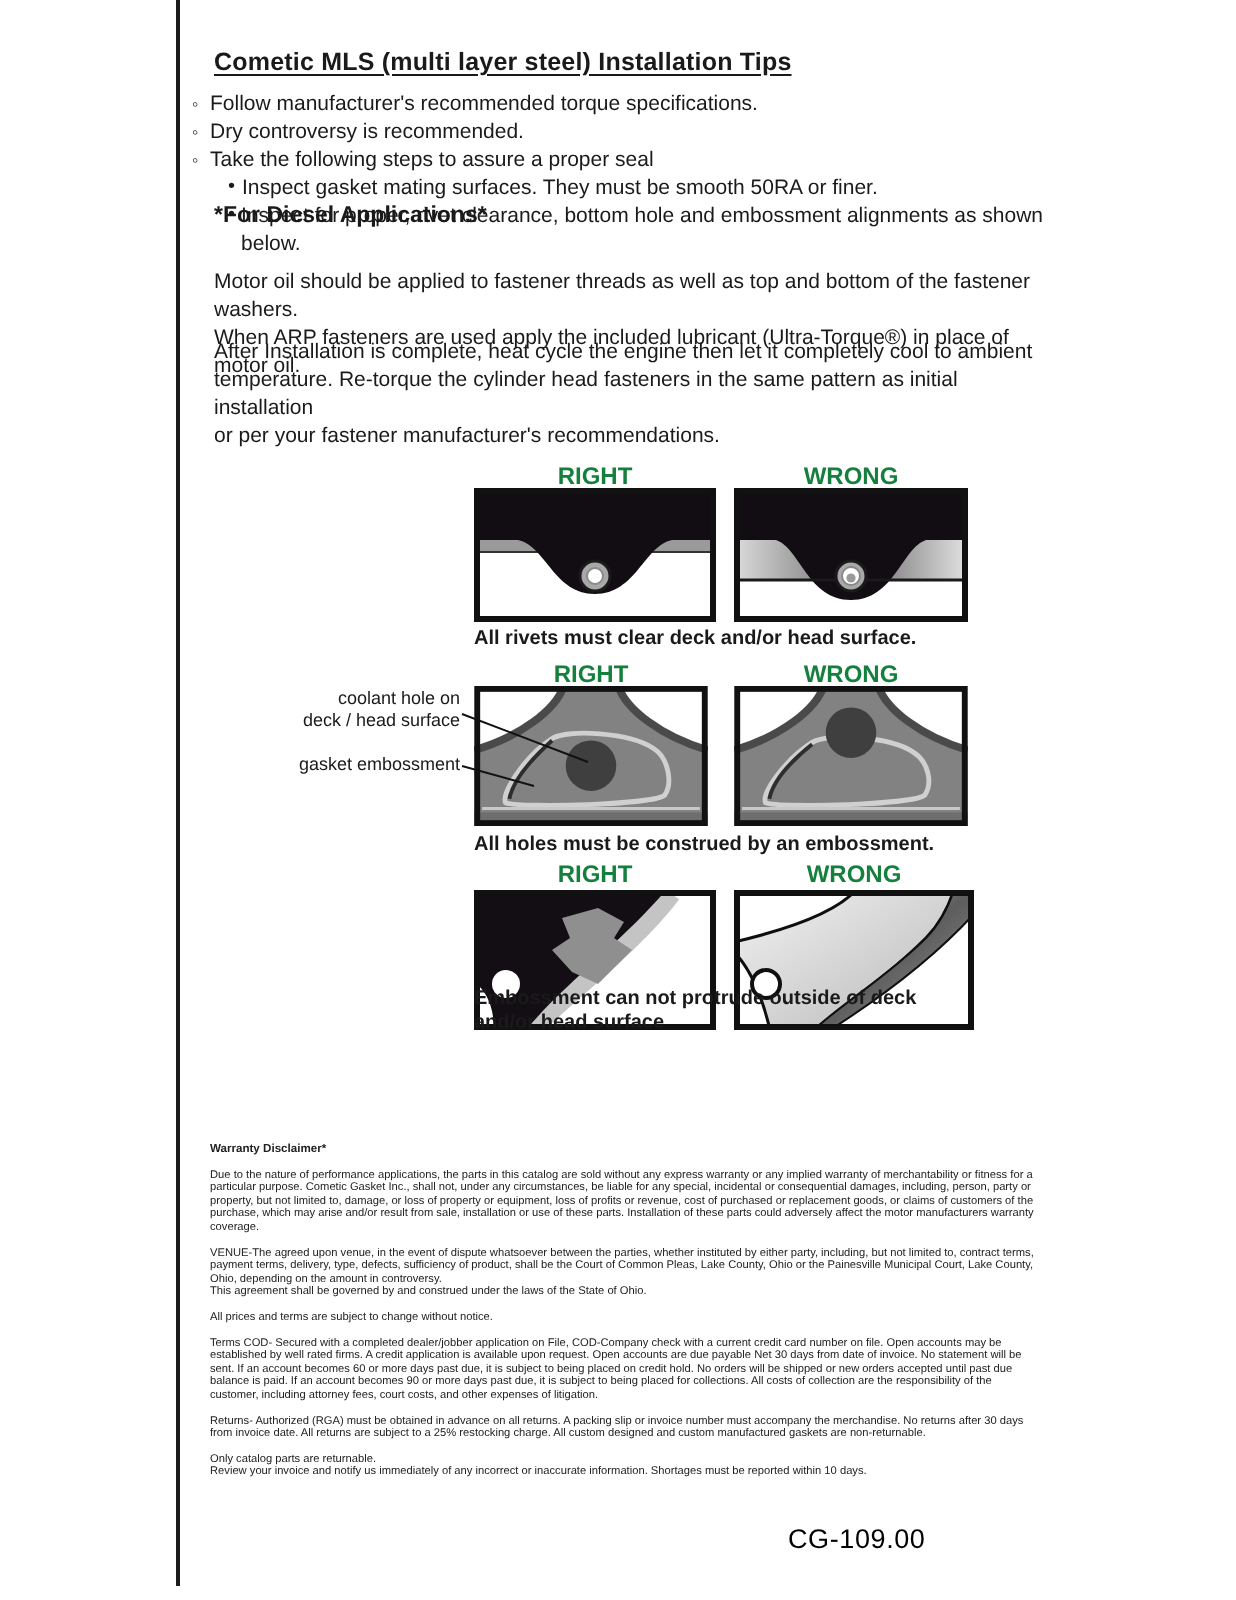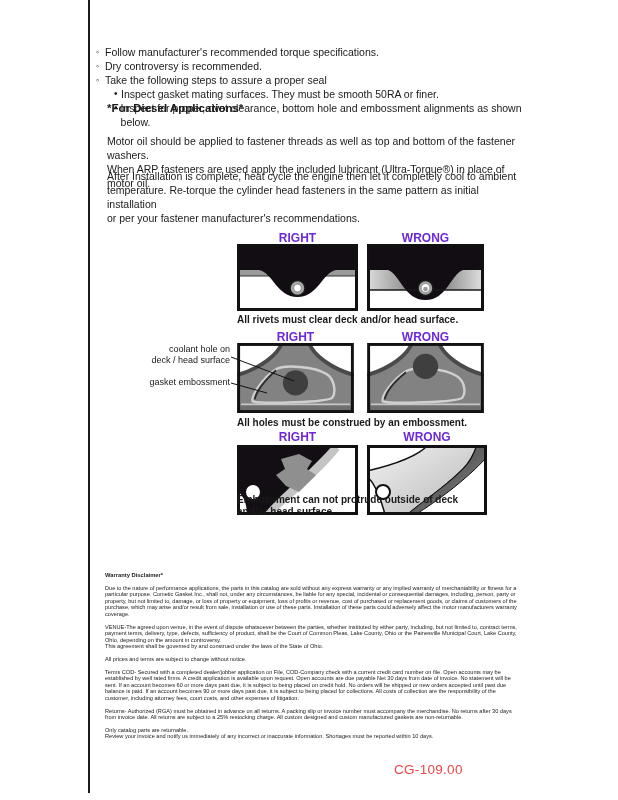--- a/index.html
+++ b/index.html
@@ -9,37 +9,38 @@
   .title{position:absolute;left:107px;top:24px;font-size:12.5px;font-weight:bold;
          text-decoration:underline;text-underline-offset:2px;letter-spacing:.1px;}
   .tips{position:absolute;left:96px;top:45px;width:430px;font-size:10.5px;line-height:14px;}
   .tip{display:flex;}
   .tip .m1{width:9px;font-size:9px;line-height:14px;}
   .tip.l2{padding-left:18px;}
   .tip .m2{width:7px;font-size:10px;line-height:14px;}
   .diesel-head{position:absolute;left:107px;top:102px;font-size:11.5px;font-weight:bold;}
   .para{position:absolute;left:107px;width:410px;font-size:10.5px;line-height:14px;white-space:pre-line;}
   .p1{top:134px;} .p2{top:169px;} .note{top:211px;}
-  .fig-head{position:absolute;font-size:12px;font-weight:bold;text-align:center;color:#6d28d9;}
+  .fig-head{position:absolute;font-size:12px;font-weight:bold;text-align:center;color:#15803d;}
   .fig-box{position:absolute;}
   .fig-box svg{display:block;}
   .caption{position:absolute;left:237px;font-size:10px;font-weight:bold;line-height:11.5px;white-space:pre-line;}
   .fig-label{position:absolute;left:118px;width:112px;text-align:right;font-size:9px;line-height:11px;white-space:pre-line;}
   .overlay{position:absolute;left:0;top:0;width:618px;height:800px;pointer-events:none;z-index:5;}
   .disclaimer{position:absolute;left:105px;top:572px;width:412px;font-size:5.6px;line-height:6.6px;color:#222;}
   .disclaimer h4{margin:0 0 6px 0;font-size:5.8px;font-weight:bold;}
   .disclaimer p{margin:0 0 6px 0;white-space:pre-line;}
-  .pagenum{position:absolute;left:394px;top:762px;font-size:13.5px;color:#ef4444;letter-spacing:.3px;}
+  .pagenum{position:absolute;left:394px;top:762px;font-size:13.5px;color:#000000;letter-spacing:.3px;}
 </style>
 </head>
 <body>
 
 <div class="page">
   <div class="vrule"></div>
 
+  <div class="title">Cometic MLS (multi layer steel) Installation Tips</div>
 
   <div class="tips">
     <div class="tip l1">
         <span class="m1">◦</span>
         <span>Follow manufacturer's recommended torque specifications.</span>
       </div>
     <div class="tip l1">
         <span class="m1">◦</span>
         <span>Dry controversy is recommended.</span>
       </div>

